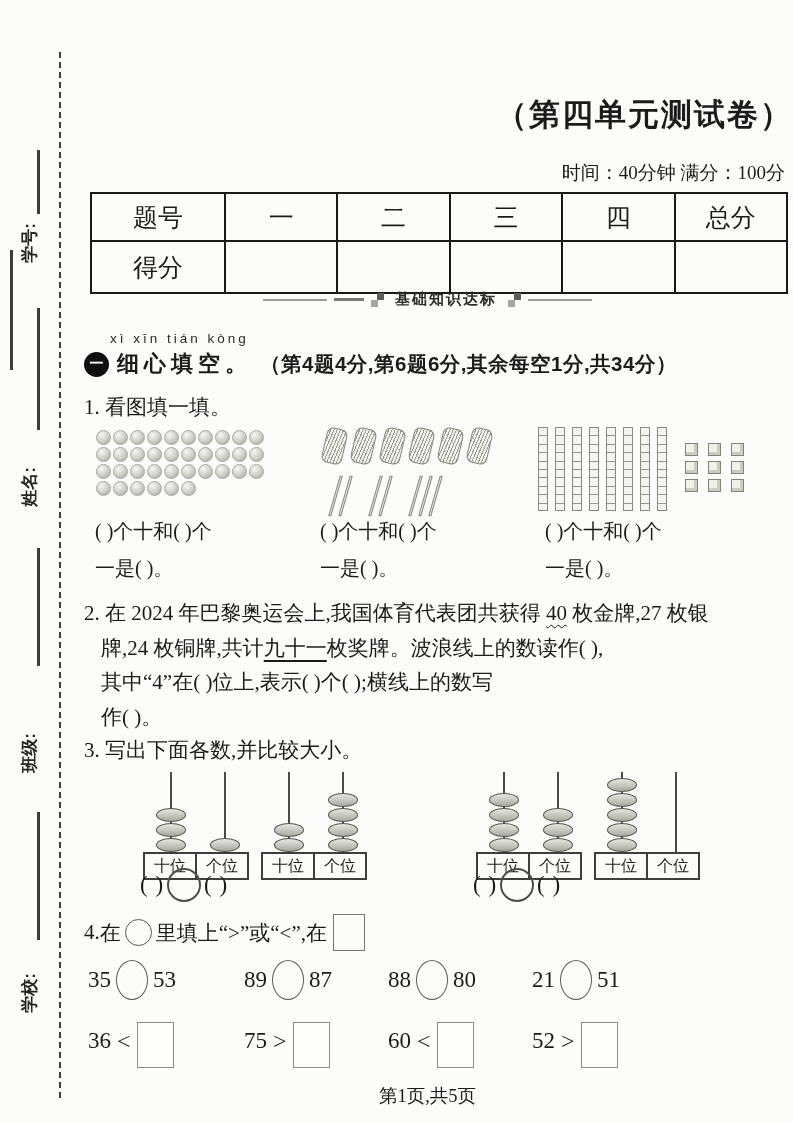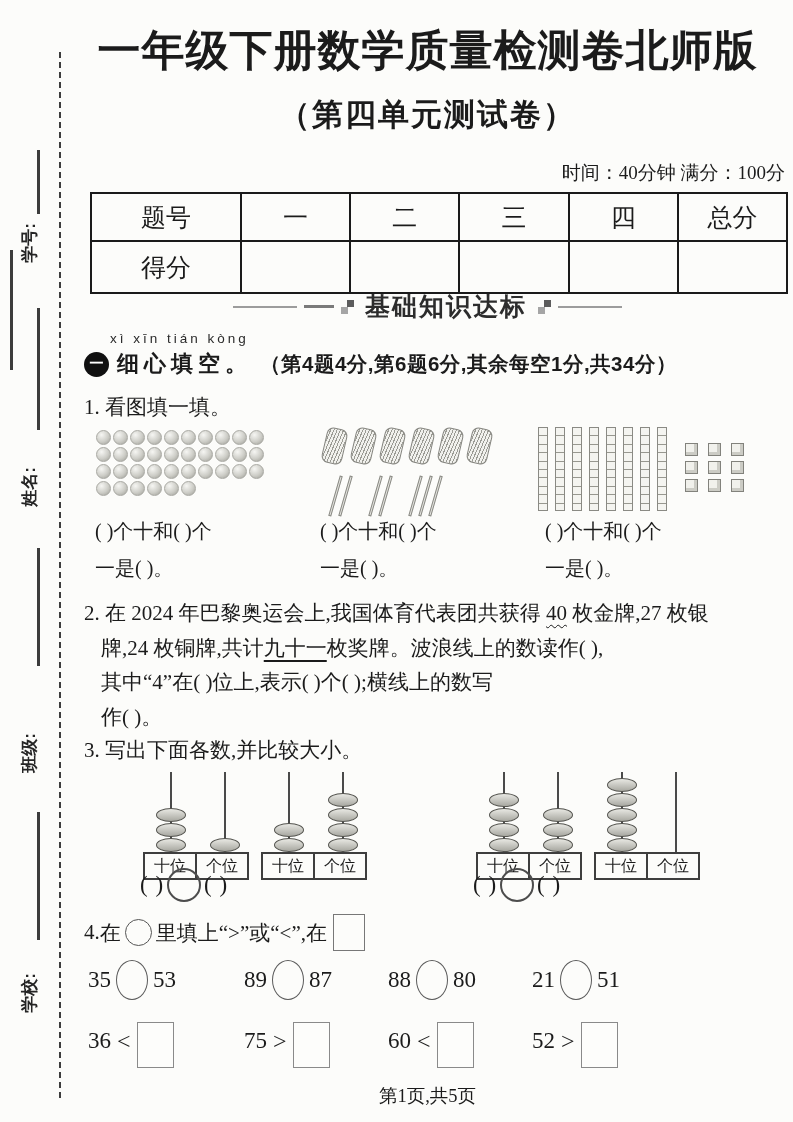--- a/index.html
+++ b/index.html
@@ -14,31 +14,31 @@
   .margin-mark { position:absolute; left:10px; top:250px; width:2.5px; height:120px; background:#3c3c3c; }
   .side-label {
     position:absolute; left:1px; width:56px; height:50px;
     display:flex; align-items:center; justify-content:center;
     transform:rotate(-90deg); font-size:17px; font-weight:600; color:#242424;
     font-family:"Liberation Sans", sans-serif; white-space:nowrap;
   }
   .side-line { position:absolute; left:37px; width:2.5px; background:#3c3c3c; }
   
   .title { position:absolute; left:62px; right:0; top:22px; text-align:center; font-size:43px; font-weight:bold; letter-spacing:1px; }
-  .subtitle { position:absolute; left:62px; right:0; top:94px; text-align:center; font-size:31px; font-weight:bold; letter-spacing:2px; }
+  .subtitle { position:absolute; left:62px; right:0; top:94px; text-align:right; font-size:31px; font-weight:bold; letter-spacing:2px; }
   .exam-info { position:absolute; right:8px; top:160px; font-size:19px; }
   
   .score-table { position:absolute; left:90px; top:192px; width:698px; border-collapse:collapse; table-layout:fixed; }
   .score-table td { border:2.4px solid #1a1a1a; text-align:center; font-size:25px; }
   .score-table .hdr td { height:48px; }
   .score-table .scr td { height:52px; }
-  .score-table td.first { width:150px; }
+  .score-table td.first { width:134px; }
   
   .banner { position:absolute; left:62px; right:0; top:290px; display:flex; align-items:center; justify-content:center; gap:7px; }
-  .banner-text { font-family:"Liberation Sans", sans-serif; font-weight:bold; font-size:25px; color:#2c2c2c; letter-spacing:2px; padding:0 4px; }
+  .banner-text { font-family:"Liberation Sans", sans-serif; font-weight:bold; font-size:15px; color:#2c2c2c; letter-spacing:2px; padding:0 4px; }
   .orn-long { width:64px; height:2px; background:#9c9c9c; }
   .orn-short { width:30px; height:3.5px; background:#7a7a7a; }
   .sq-pair { position:relative; width:13px; height:14px; }
   .sq-pair i { position:absolute; width:7px; height:7px; display:block; }
   .sq-pair .a { right:0; top:0; background:#5c5c5c; }
   .sq-pair .b { left:0; bottom:0; background:#a5a5a5; }
   
   .pinyin { position:absolute; left:110px; top:331px; font-size:13.5px; letter-spacing:3px; color:#2a2a2a; font-family:"Liberation Sans", sans-serif; }
   .sec-head { position:absolute; left:84px; top:349px; display:flex; align-items:center; gap:8px; }
   .badge { width:25px; height:25px; border-radius:50%; background:#101010; color:#fff; display:flex; align-items:center; justify-content:center; font-size:14px; font-weight:bold; flex:0 0 auto; }
@@ -113,21 +113,20 @@
   <div class="side-label" style="top: 218px;">学号:</div>
       <div class="side-label" style="top: 462px;">姓名:</div>
       <div class="side-label" style="top: 728px;">班级:</div>
       <div class="side-label" style="top: 968px;">学校:</div>
       <div class="side-line" style="top: 150px; height: 64px;"></div>
       <div class="side-line" style="top: 308px; height: 122px;"></div>
       <div class="side-line" style="top: 548px; height: 118px;"></div>
       <div class="side-line" style="top: 812px; height: 128px;"></div>
     </div>
 
-  <div class="title">一年级下册数学质量检测卷北师版</div>
   <div class="subtitle">（第四单元测试卷）</div>
   <div class="exam-info">时间：40分钟  满分：100分</div>
 
   <table class="score-table">
     <tbody>
         <tr class="hdr">
       <td class="first">题号</td>
       <td>一</td>
       <td>二</td>
       <td>三</td>

